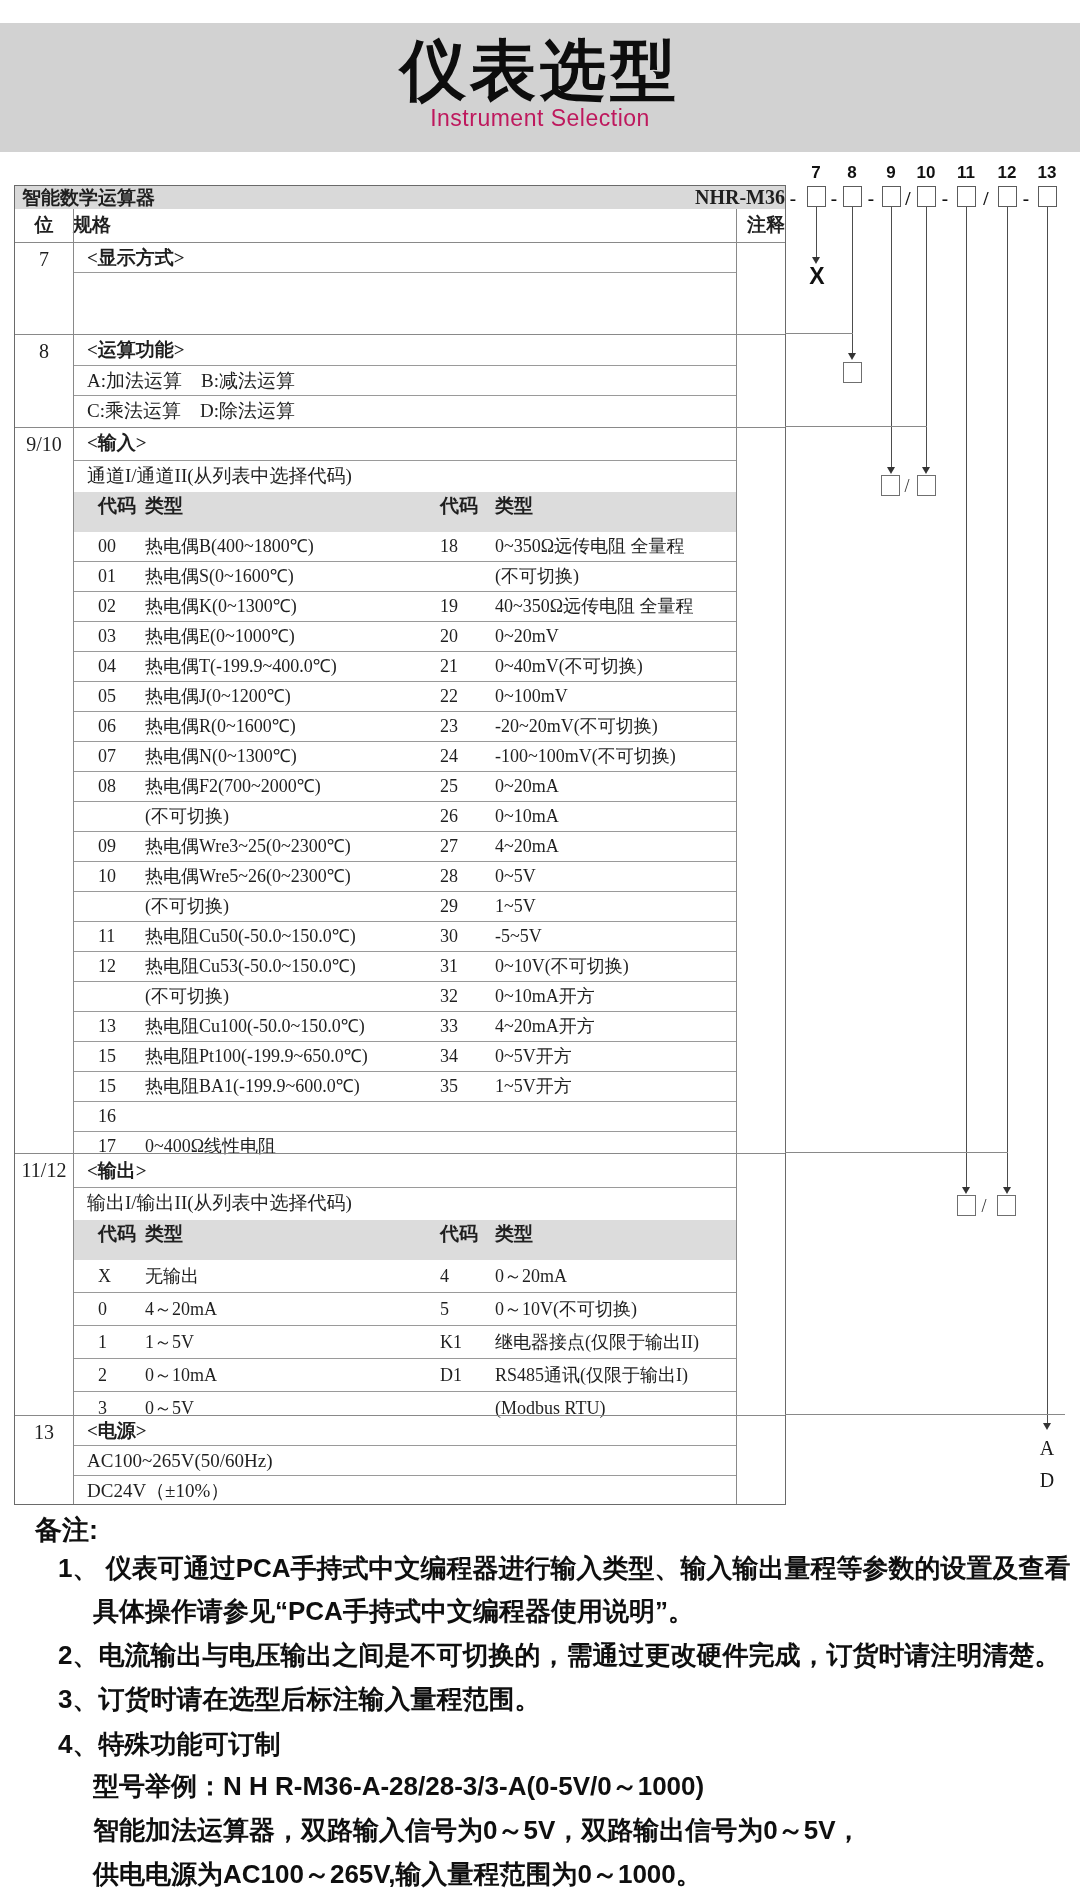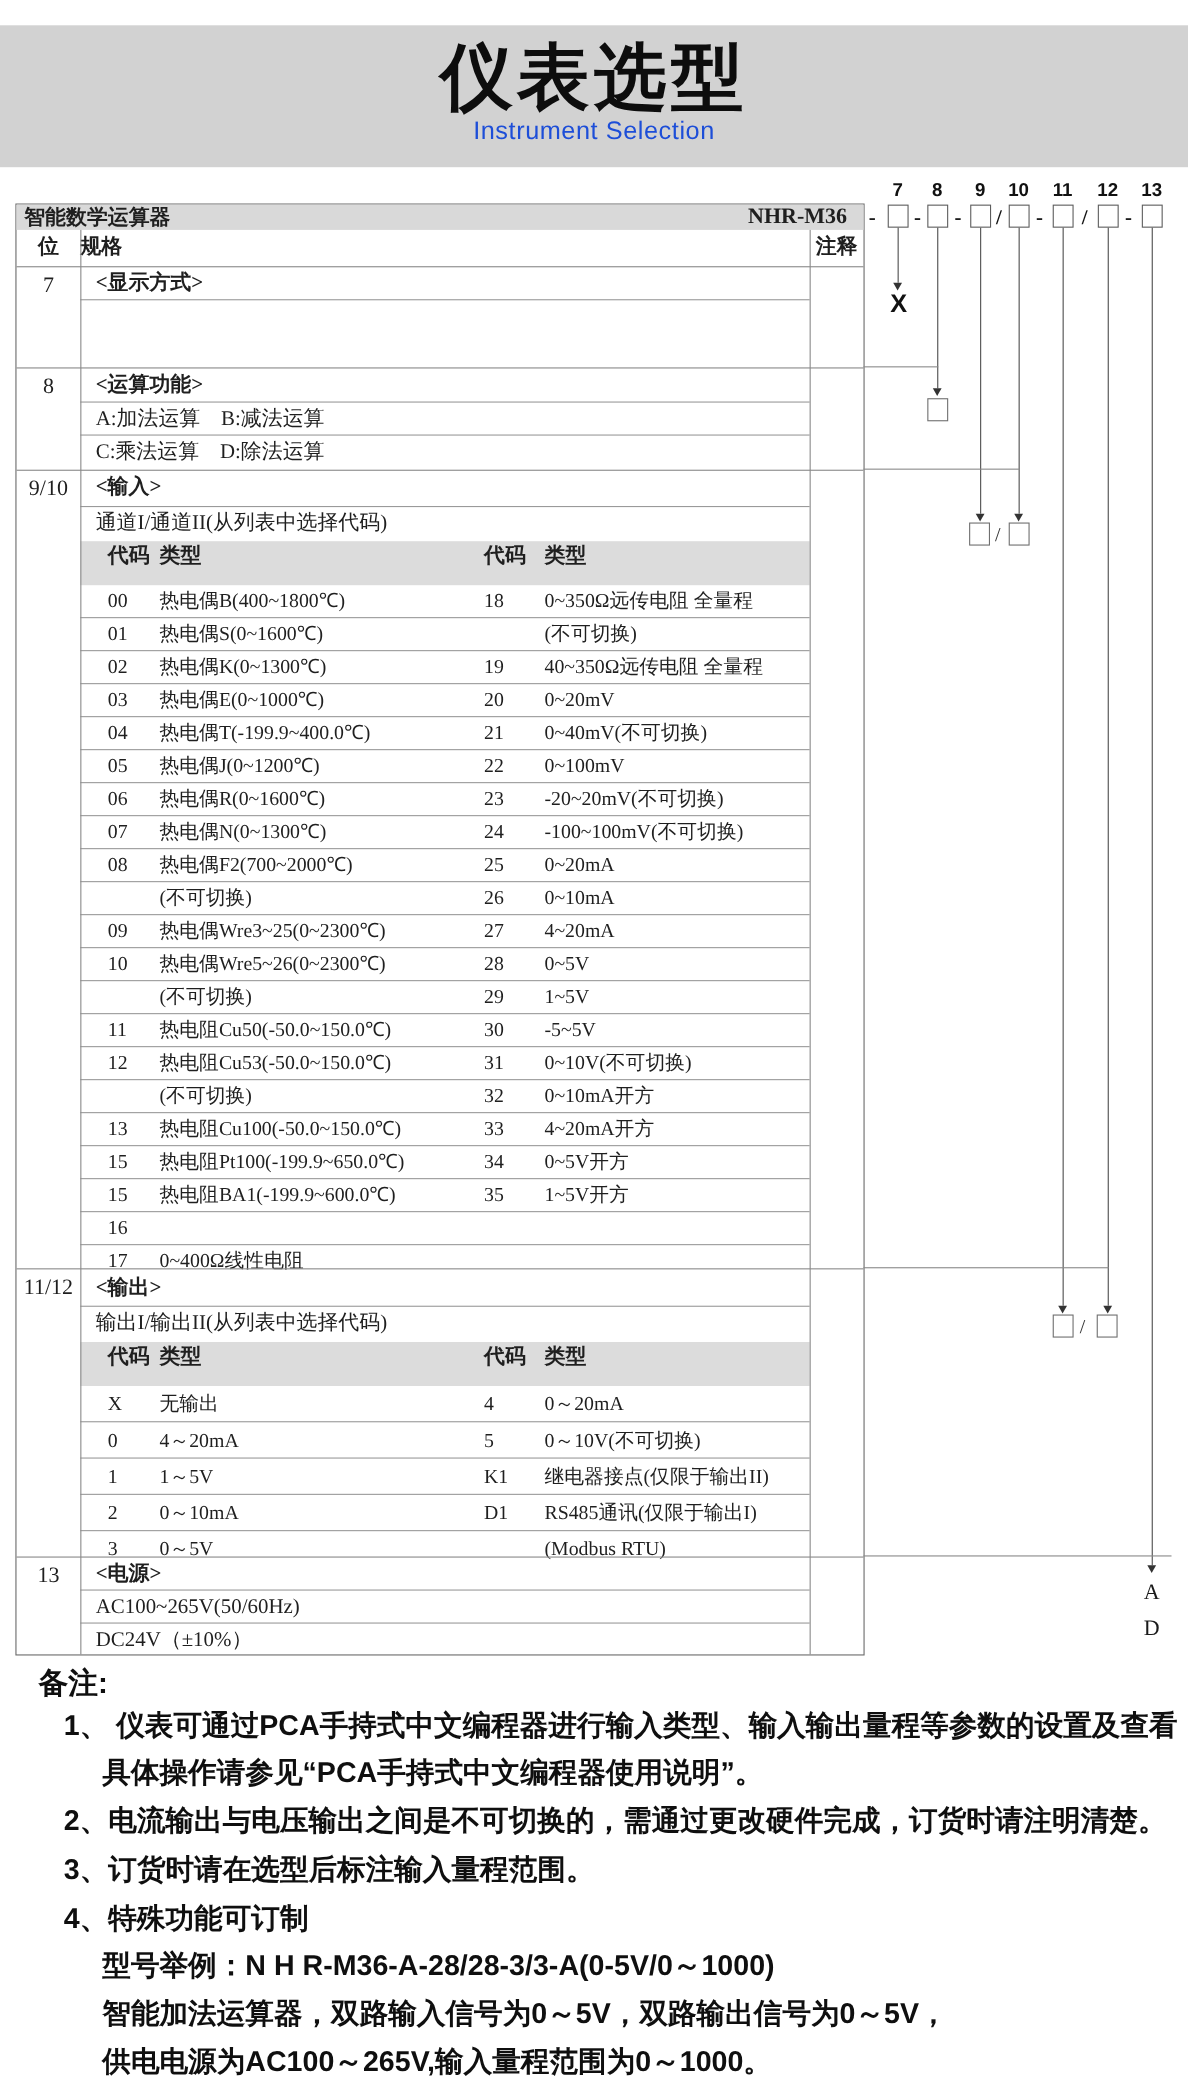--- a/index.html
+++ b/index.html
@@ -2,32 +2,32 @@
 <html><head>
 <meta charset="utf-8">
 <style>
   html,body{margin:0;padding:0;background:#ffffff;}
   .page{position:relative;width:1080px;height:1895px;background:#fff;overflow:hidden;
         font-family:"Liberation Serif",serif;color:#1f1f1f;}
   
   .band{position:absolute;left:0;top:23px;width:1080px;height:129px;background:#d2d2d2;text-align:center;}
   .band-zh{font-family:"Liberation Sans",sans-serif;font-weight:900;font-size:66px;
            letter-spacing:4px;padding-top:13px;line-height:1.05;color:#0d0d0d;}
-  .band-en{font-family:"Liberation Sans",sans-serif;font-size:23px;letter-spacing:.5px;color:#1d4ed8;margin-top:0;}
+  .band-en{font-family:"Liberation Sans",sans-serif;font-size:23px;letter-spacing:.5px;color:#be185d;margin-top:0;}
   
   .tbl{position:absolute;left:14px;top:185px;width:772px;height:1320px;border:1px solid #6a6a6a;
        box-sizing:border-box;font-size:19px;}
   .gray-row{height:23px;background:#d9d9d9;display:flex;justify-content:space-between;align-items:center;
-            padding:0 15px 0 7px;box-sizing:border-box;}
+            padding:0 0 0 7px;box-sizing:border-box;}
   .prod{font-weight:bold;font-size:19px;}
   .model{font-weight:bold;font-size:20px;}
   .headrow{height:34px;border-bottom:1px solid #898989;display:flex;box-sizing:border-box;font-weight:bold;}
   .h-pos{width:58px;text-align:center;line-height:32px;}
   .h-spec{flex:1;line-height:32px;}
-  .h-note{width:49px;text-align:center;line-height:32px;}
+  .h-note{width:49px;text-align:right;line-height:32px;}
   .vcol{position:absolute;width:1px;background:#898989;top:23px;bottom:0;}
   .v1{left:58px;}.v2{left:721px;}
   .sect{position:relative;box-sizing:border-box;}
   .bt{border-top:1px solid #898989;}
   .pos-label{position:absolute;left:0;top:5px;width:58px;text-align:center;font-size:20px;}
   .sbody{margin-left:58px;width:663px;box-sizing:border-box;}
   .srow{box-sizing:border-box;height:30px;line-height:29px;padding-left:14px;white-space:pre;}
   .bb{border-bottom:1px solid #9a9a9a;}
   .hdr{font-weight:bold;}
   .gsub{height:40px;background:#dcdcdc;display:flex;font-weight:bold;line-height:28px;box-sizing:border-box;}

